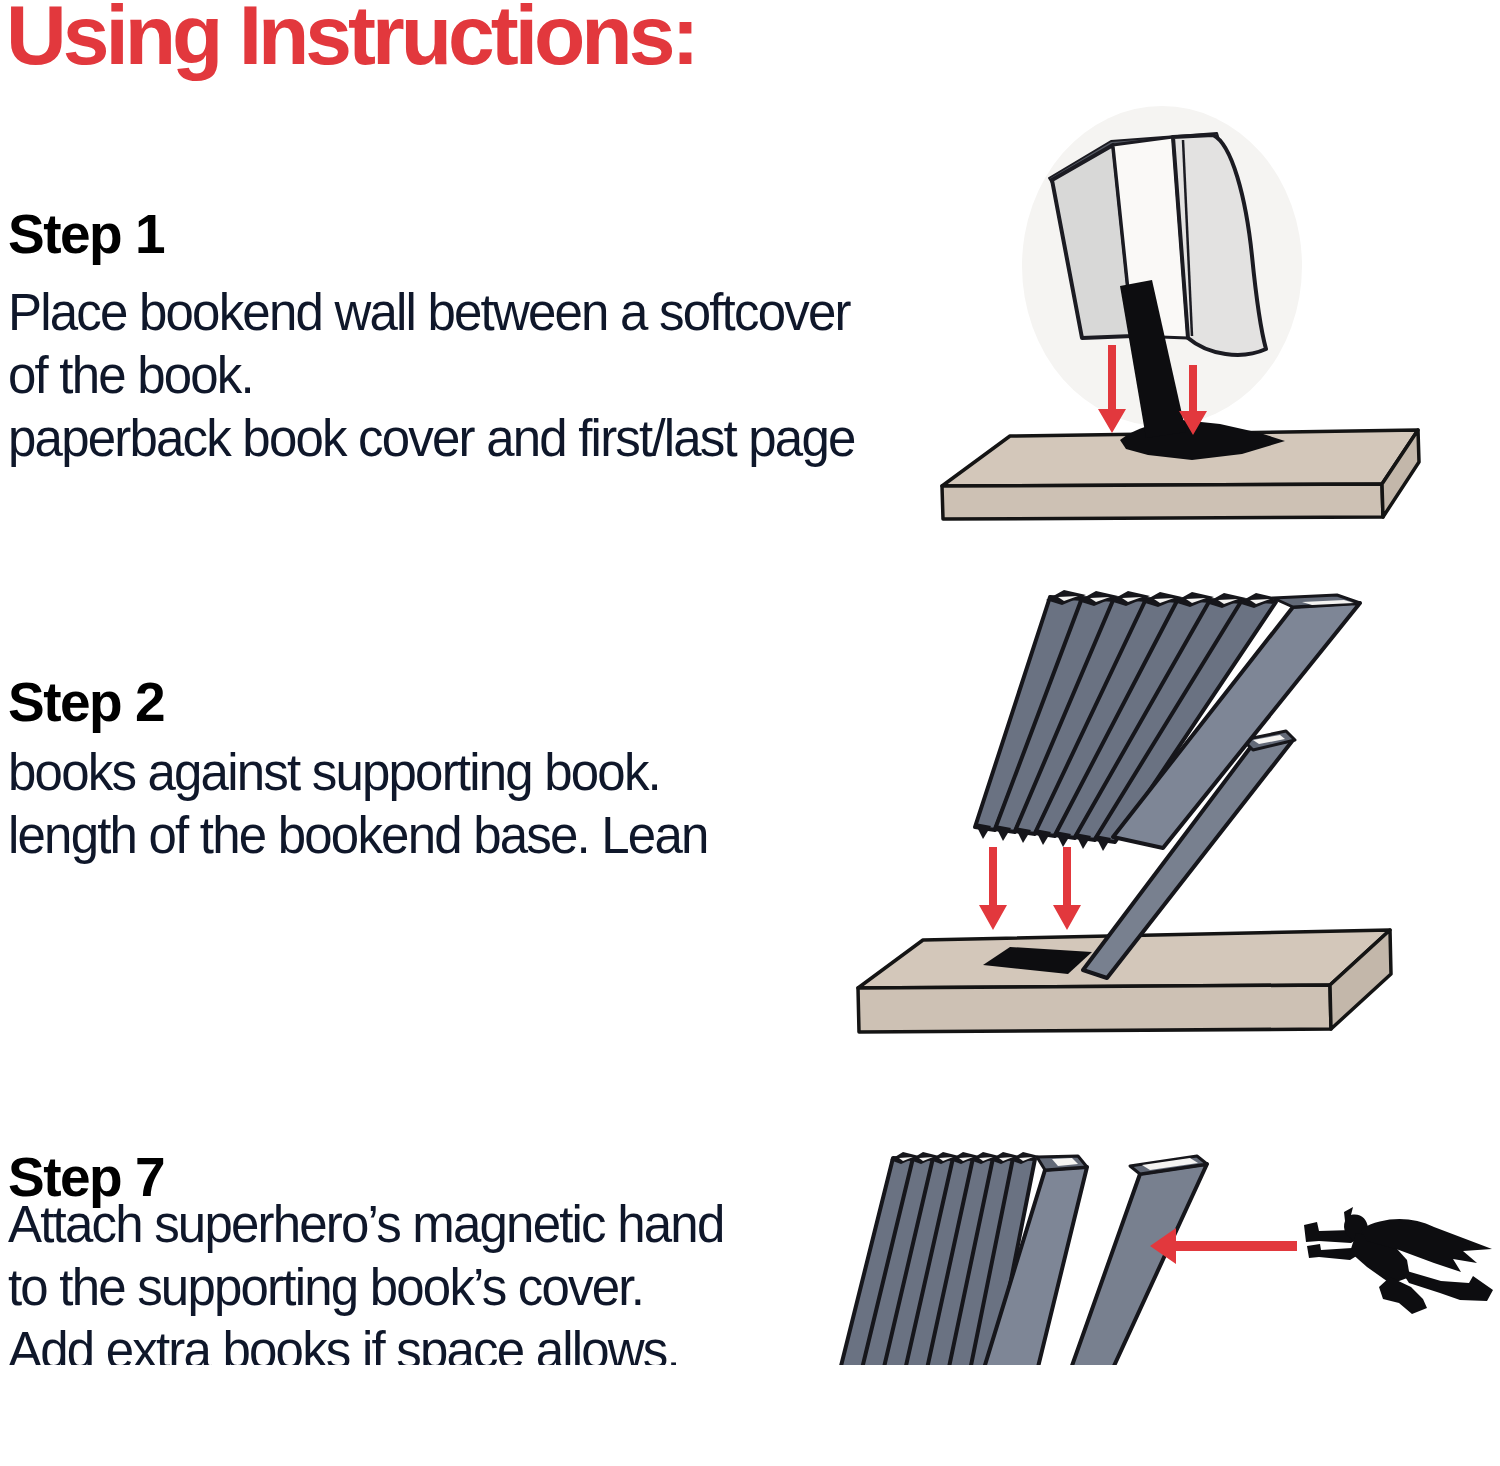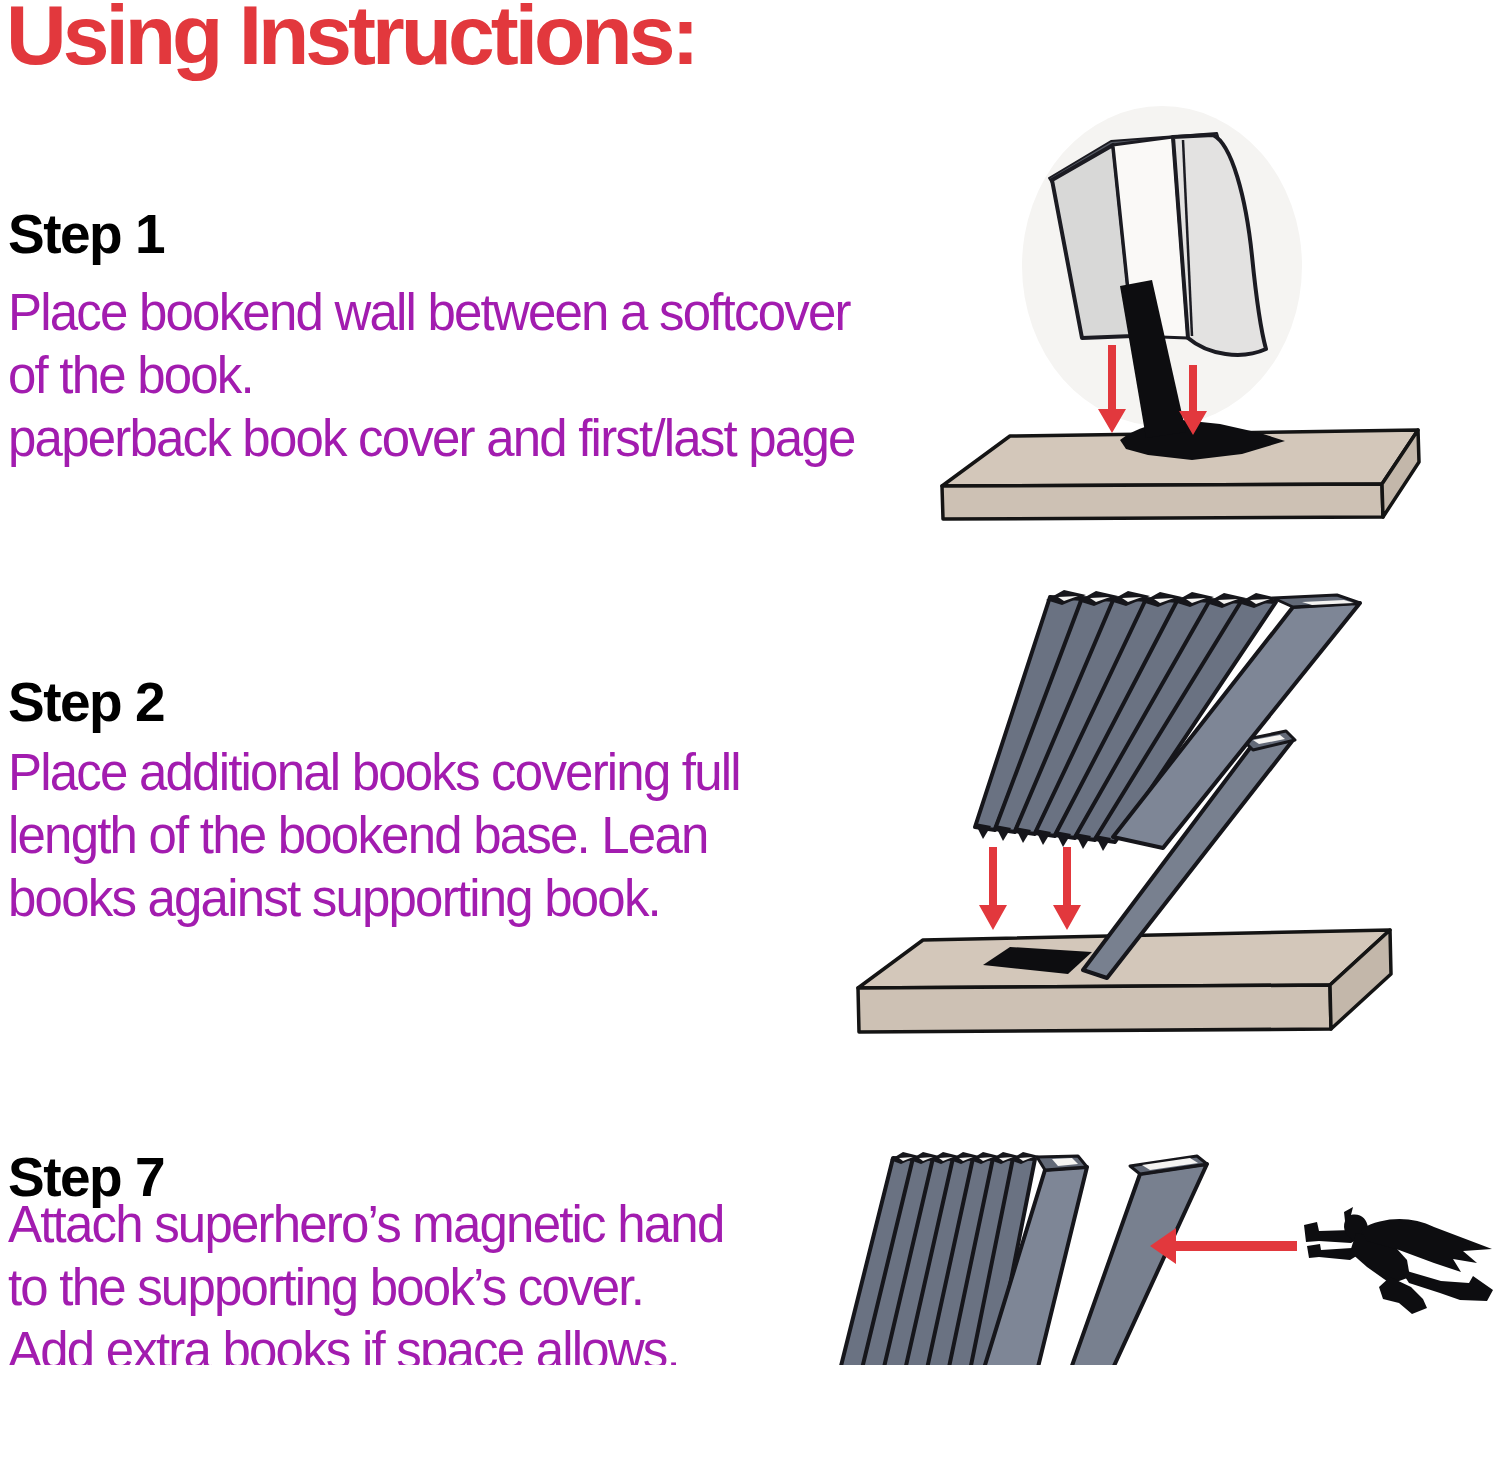--- a/index.html
+++ b/index.html
@@ -11,21 +11,21 @@
     color:#E2383D;white-space:nowrap;
   }
   .step-heading{
     position:absolute;left:8px;
     font-size:55px;font-weight:700;letter-spacing:-1.5px;line-height:1;
     color:#000000;white-space:nowrap;
   }
   .step-body{
     position:absolute;left:8px;
     font-size:51px;font-weight:400;letter-spacing:-1.8px;line-height:63px;
-    color:#a21caf;
+    color:#0f172a;
   }
   .step-body .line{white-space:nowrap;}
   .illu{position:absolute;}
   svg{display:block;overflow:visible;}
 </style>
 </head>
 <body>
 
 <div class="canvas">
 
@@ -61,23 +61,22 @@
 
       <path d="M190,198 L222,192 L256,344 L216,350 Z" fill="#0D0D10"></path>
 
       <path d="M178,257 h8 v64 h10 l-14,24 l-14,-24 h10 Z" fill="#E2383D"></path>
       <path d="M259,277 h8 v46 h10 l-14,24 l-14,-24 h10 Z" fill="#E2383D"></path>
     </svg>
   </div>
 
   <div class="step-heading" style="top:675px">Step 2</div>
   <div class="step-body" style="top:741px">
-    <div class="line">Place additional books covering full</div>
+    <div class="line">books against supporting book.</div>
     <div class="line">length of the bookend base. Lean</div>
-    <div class="line">books against supporting book.</div>
   </div>
 
   <div class="illu" style="left:830px;top:560px;width:670px;height:500px">
     <svg width="670" height="500" viewBox="0 0 670 500">
 
       <g stroke="#141414" stroke-width="3.5" stroke-linejoin="round">
         <path d="M28,428 L93,380 L560,370 L500,425 Z" fill="#D3C7BA"></path>
         <path d="M28,428 L500,425 L501,469 L29,472 Z" fill="#CDC1B4"></path>
         <path d="M500,425 L560,370 L561,414 L501,469 Z" fill="#C3B7AA"></path>
       </g>

